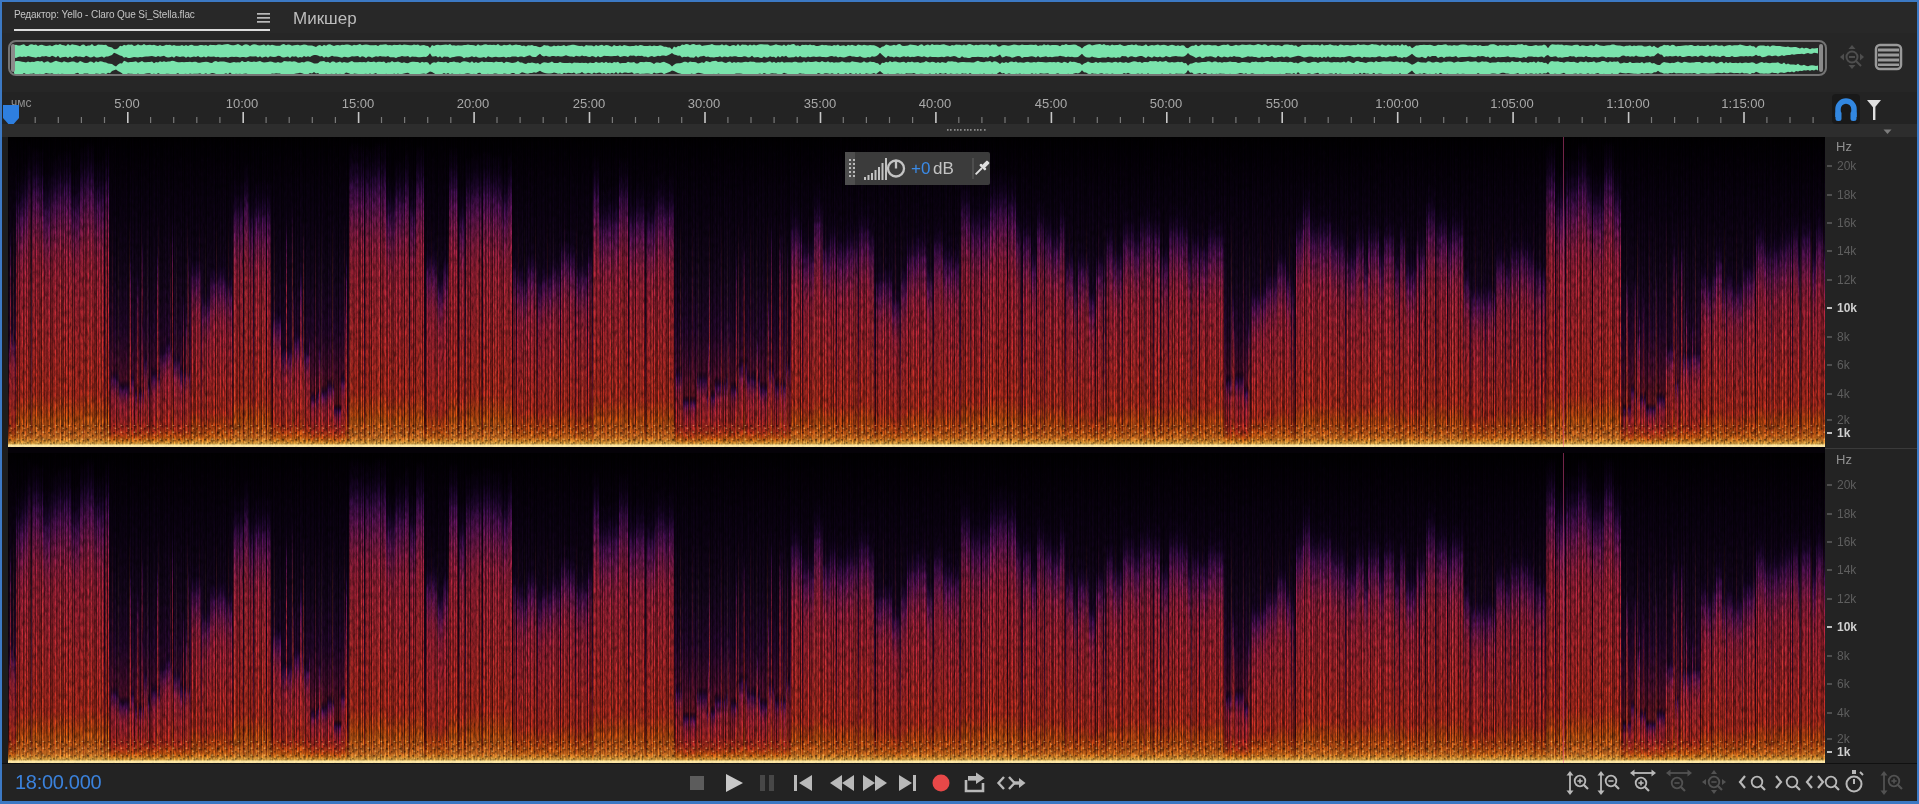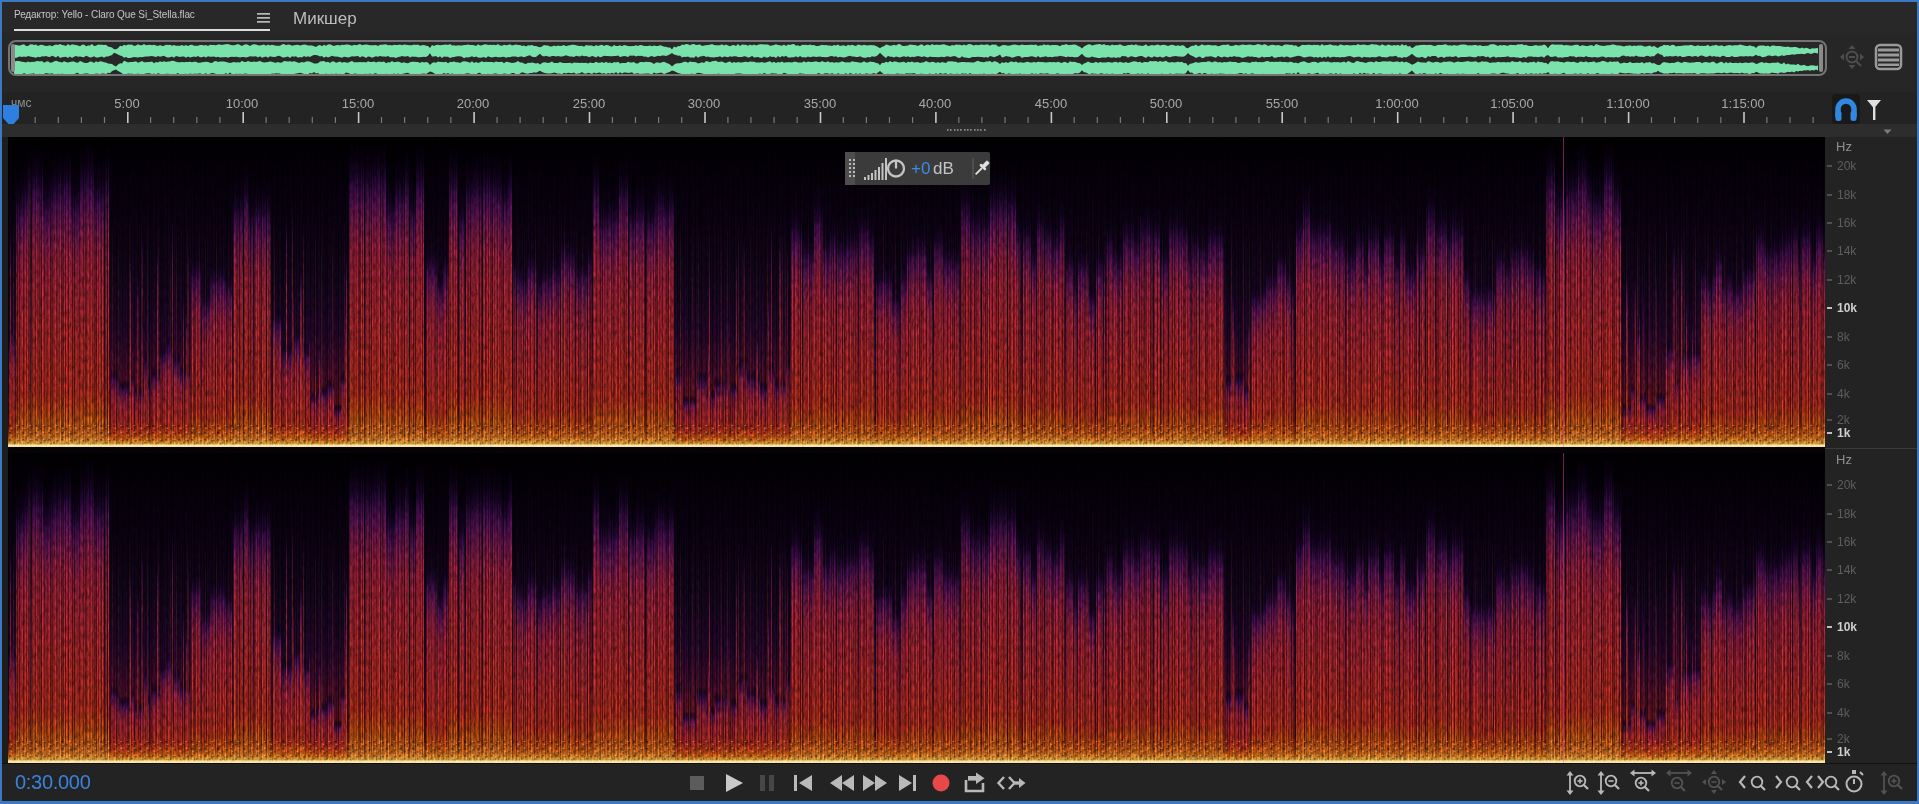--- a/index.html
+++ b/index.html
@@ -929,21 +929,21 @@
     <div style="position:absolute;left:1837px;top:649px;font-size:12px;font-weight:normal;color:#5e5e5e">8k</div>
     <div style="position:absolute;left:1827px;top:683px;width:5px;height:2px;background:#4f4f4f"></div>
     <div style="position:absolute;left:1837px;top:677px;font-size:12px;font-weight:normal;color:#5e5e5e">6k</div>
     <div style="position:absolute;left:1827px;top:712px;width:5px;height:2px;background:#4f4f4f"></div>
     <div style="position:absolute;left:1837px;top:706px;font-size:12px;font-weight:normal;color:#5e5e5e">4k</div>
     <div style="position:absolute;left:1827px;top:738px;width:5px;height:2px;background:#4f4f4f"></div>
     <div style="position:absolute;left:1837px;top:732px;font-size:12px;font-weight:normal;color:#5e5e5e">2k</div>
     <div style="position:absolute;left:1827px;top:751px;width:5px;height:2px;background:#c0c0c0"></div>
     <div style="position:absolute;left:1837px;top:745px;font-size:12px;font-weight:bold;color:#cfcfcf">1k</div>
     <div class="abs" style="left:0;top:763px;width:1919px;height:41px;background:#232323;border-top:1px solid #101010"></div>
-    <div class="abs" style="left:15px;top:771px;font-size:20px;letter-spacing:-0.3px;color:#3b82dc">0:30.000</div>
+    <div class="abs" style="left:15px;top:771px;font-size:20px;letter-spacing:-0.3px;color:#3b82dc">18:00.000</div>
     <svg style="position:absolute;left:685px;top:770px" width="345" height="26">
       <rect x="5" y="6" width="14" height="14" fill="#5c5c5c"></rect>
       <path d="M41 4 l17 9 l-17 9 z" fill="#c9c9c9"></path>
       <rect x="75" y="5" width="5" height="16" fill="#474747"></rect>
       <rect x="84" y="5" width="5" height="16" fill="#474747"></rect>
       <rect x="109" y="5" width="3" height="16" fill="#b9b9b9"></rect>
       <path d="M127 5 v16 l-13 -8 z" fill="#b9b9b9"></path>
       <path d="M157 5 v16 l-12 -8 z" fill="#b9b9b9"></path>
       <path d="M169 5 v16 l-12 -8 z" fill="#b9b9b9"></path>
       <path d="M178 5 v16 l12 -8 z" fill="#b9b9b9"></path>

